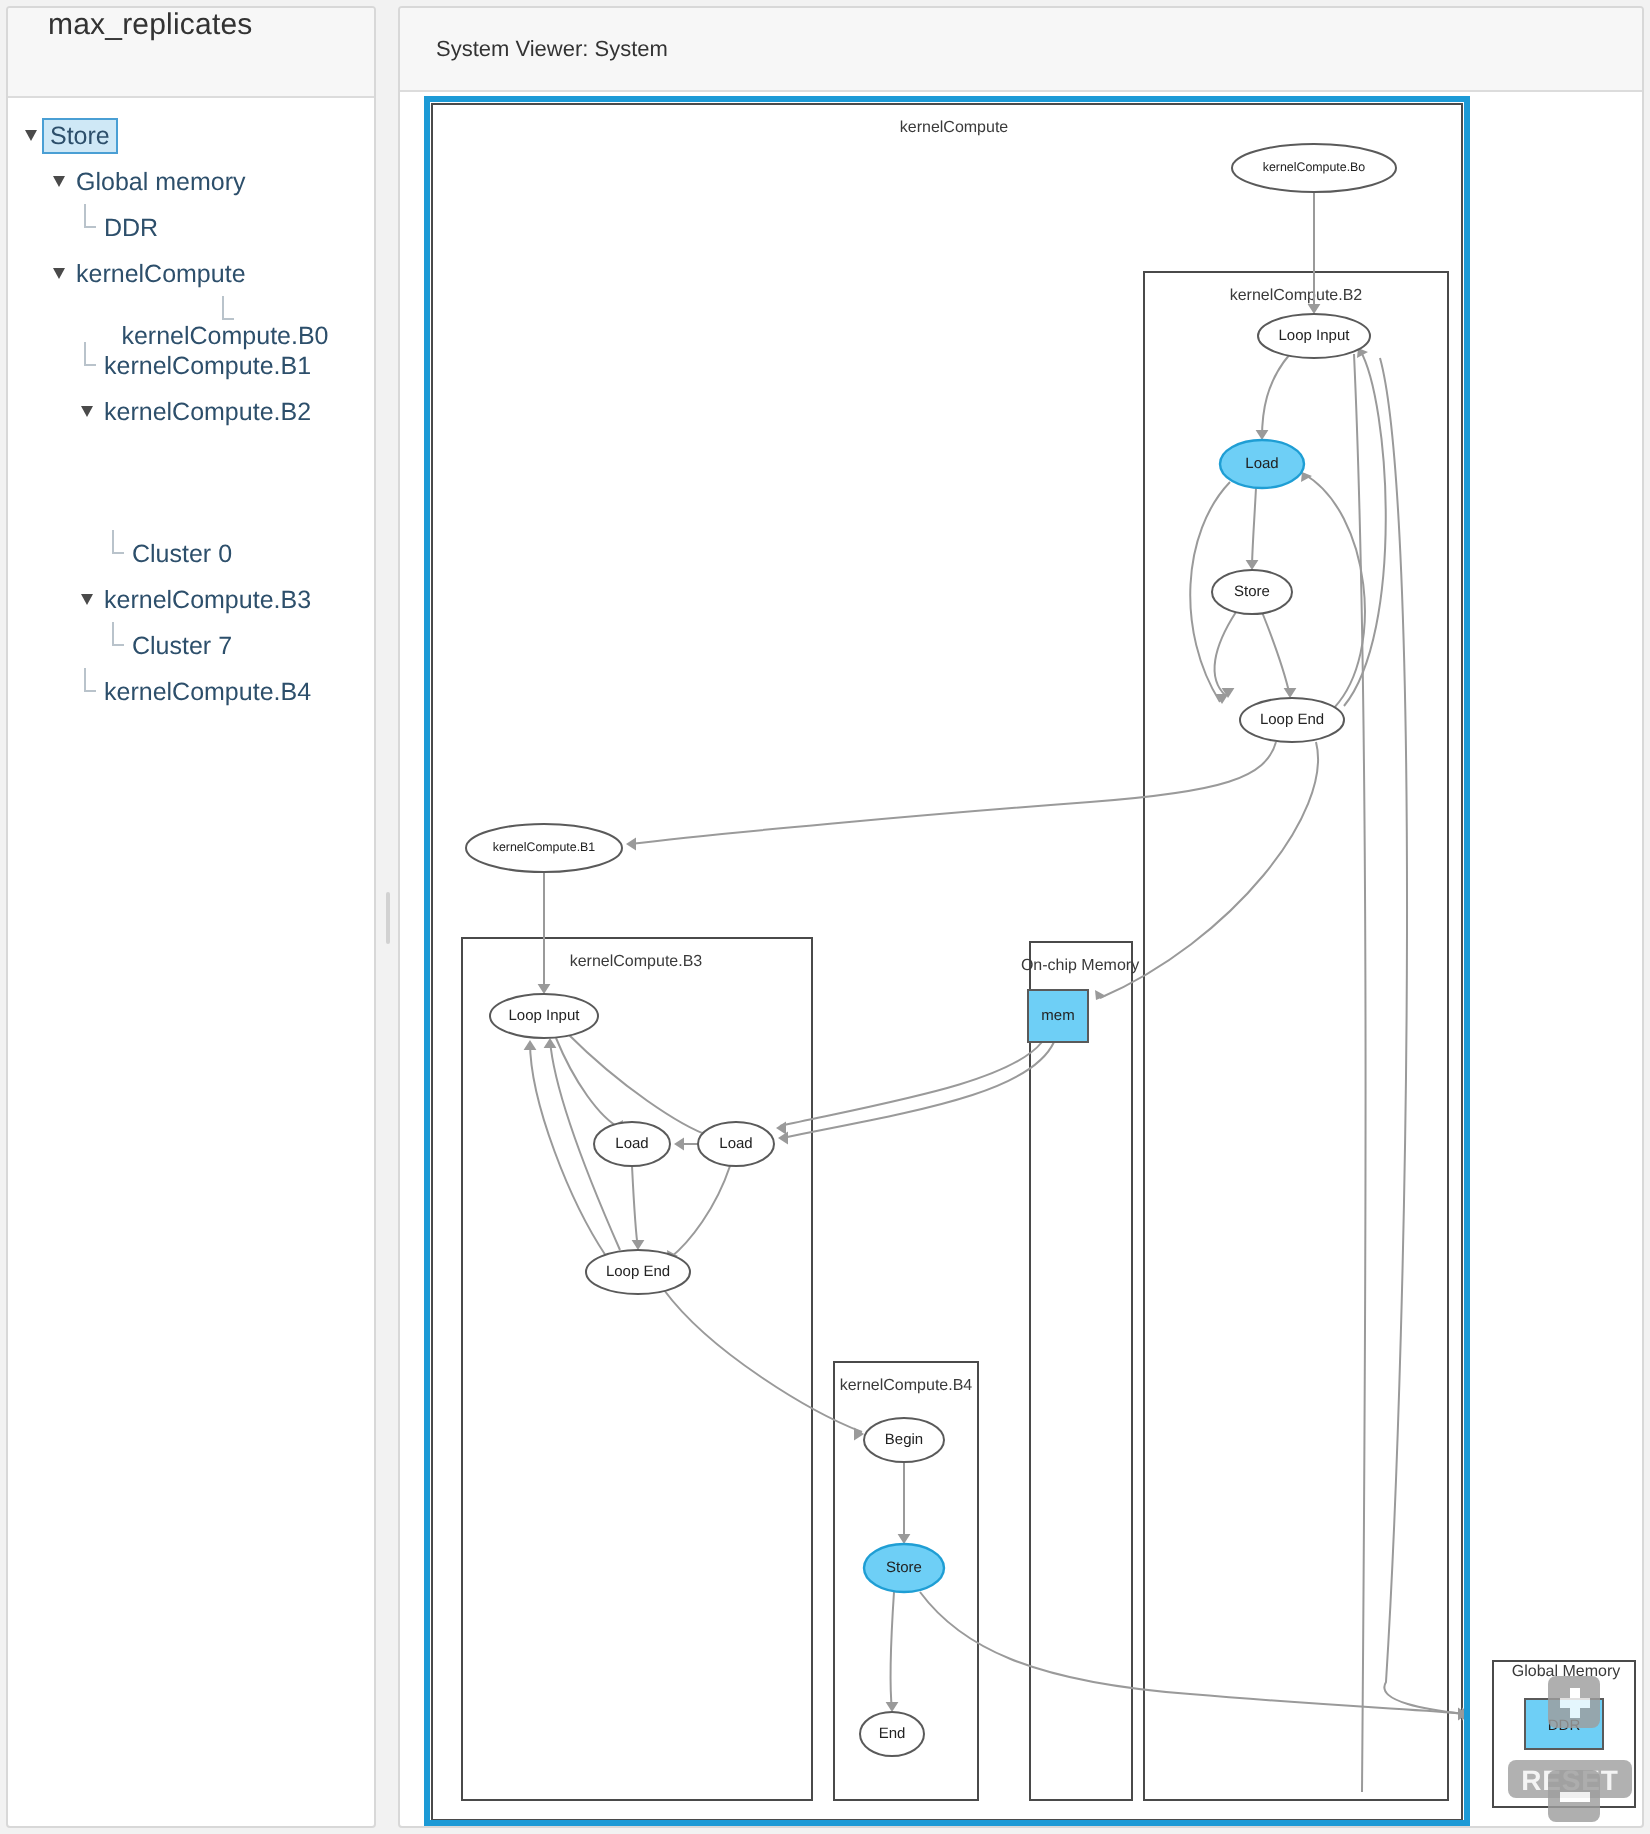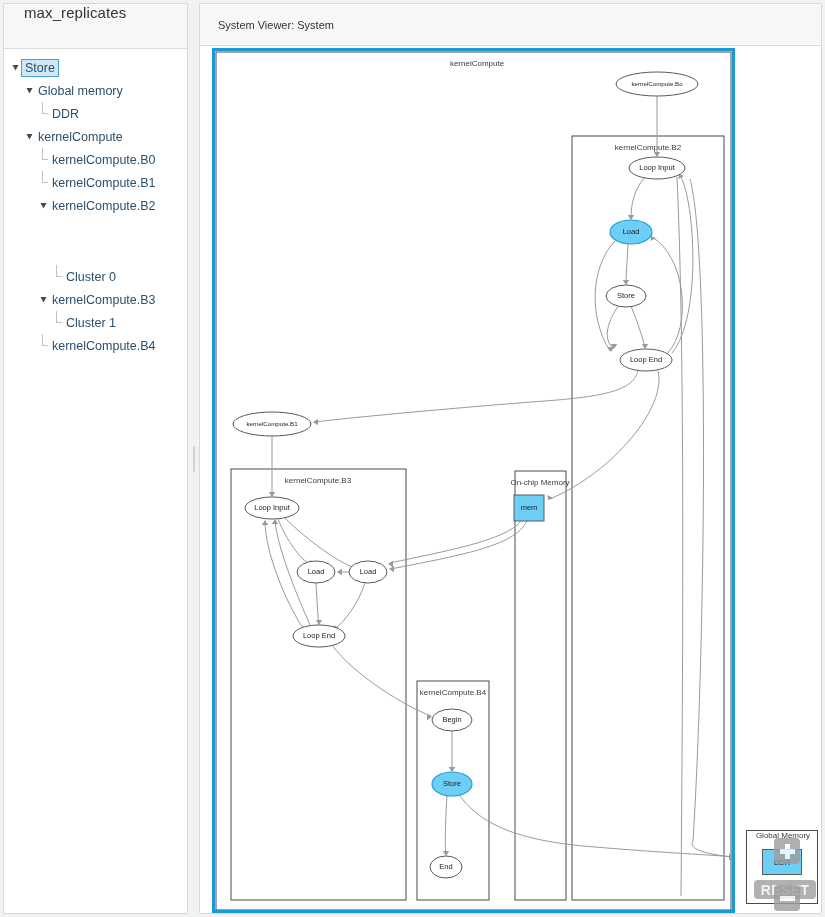--- a/index.html
+++ b/index.html
@@ -152,21 +152,21 @@
           <span class="node-label">DDR</span>
         </div>
         <div class="tree-row" style="padding-left: 20px;">
           <span class="twisty">
             <svg width="8" height="8" viewBox="0 0 8 8">
               <path d="M0.5 1 L6.5 1 L3.5 6.5 Z" fill="#4a4a4a"></path>
             </svg>
           </span>
           <span class="node-label">kernelCompute</span>
         </div>
-        <div class="tree-row" style="padding-left: 34px;">
+        <div class="tree-row" style="padding-left: 34px; flex-direction: column;">
           <span class="tick"></span>
           <span class="node-label">kernelCompute.B0</span>
         </div>
         <div class="tree-row" style="padding-left: 34px;">
           <span class="tick"></span>
           <span class="node-label">kernelCompute.B1</span>
         </div>
         <div class="tree-row" style="padding-left: 34px;">
           <span class="twisty">
             <svg width="8" height="8" viewBox="0 0 8 8">
@@ -182,21 +182,21 @@
         <div class="tree-row" style="padding-left: 34px;">
           <span class="twisty">
             <svg width="8" height="8" viewBox="0 0 8 8">
               <path d="M0.5 1 L6.5 1 L3.5 6.5 Z" fill="#4a4a4a"></path>
             </svg>
           </span>
           <span class="node-label">kernelCompute.B3</span>
         </div>
         <div class="tree-row" style="padding-left: 48px;">
           <span class="tick last"></span>
-          <span class="node-label">Cluster 1</span>
+          <span class="node-label">Cluster 7</span>
         </div>
         <div class="tree-row" style="padding-left: 34px;">
           <span class="tick last"></span>
           <span class="node-label">kernelCompute.B4</span>
         </div>
       </div>
   </div>
 
   <div class="splitter"></div>
 

